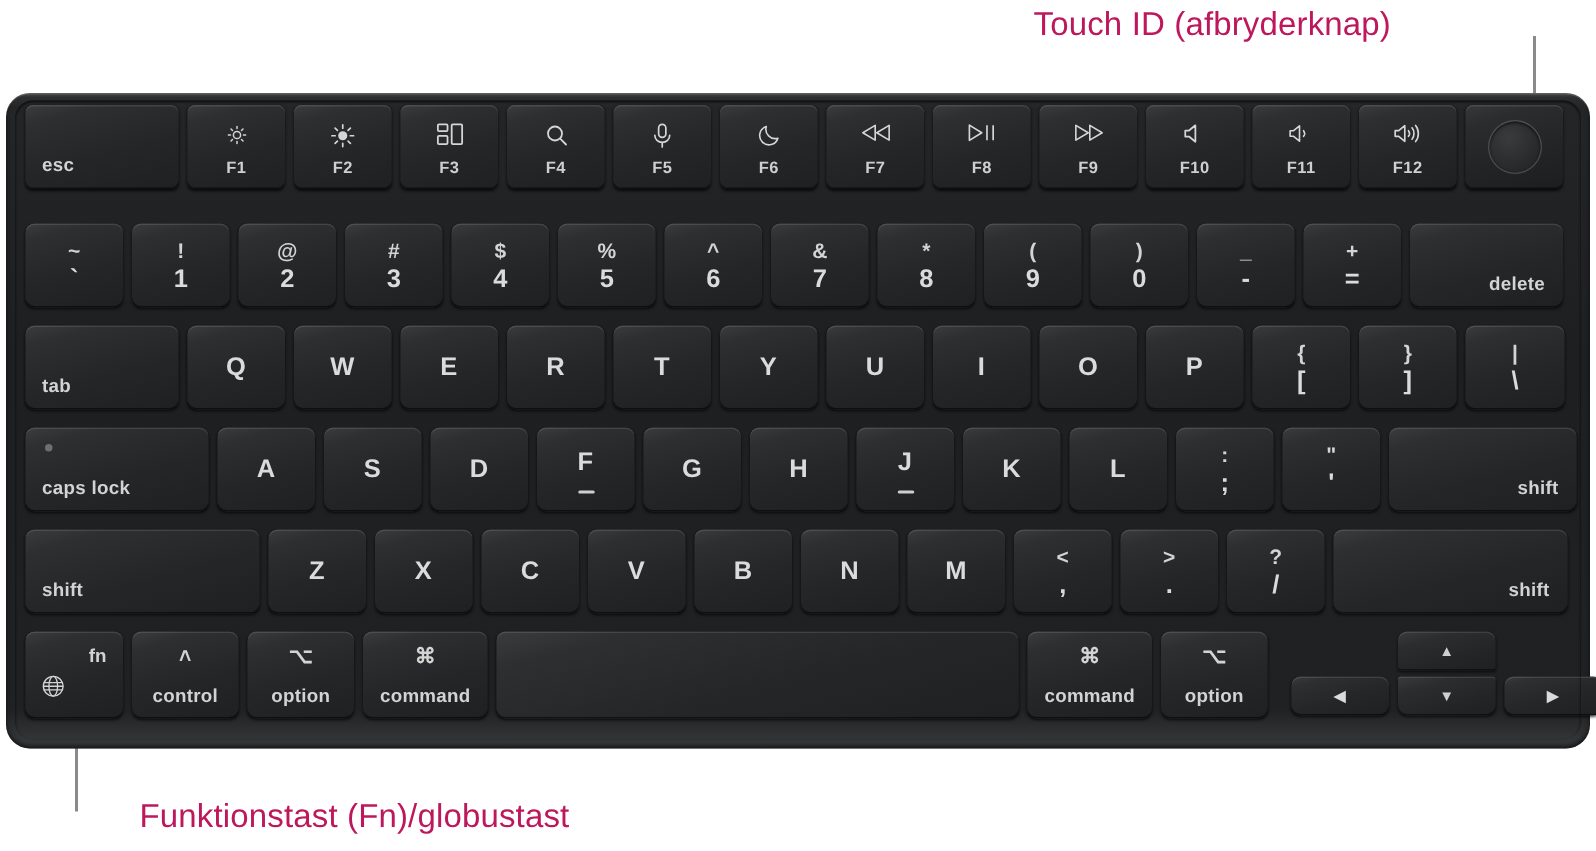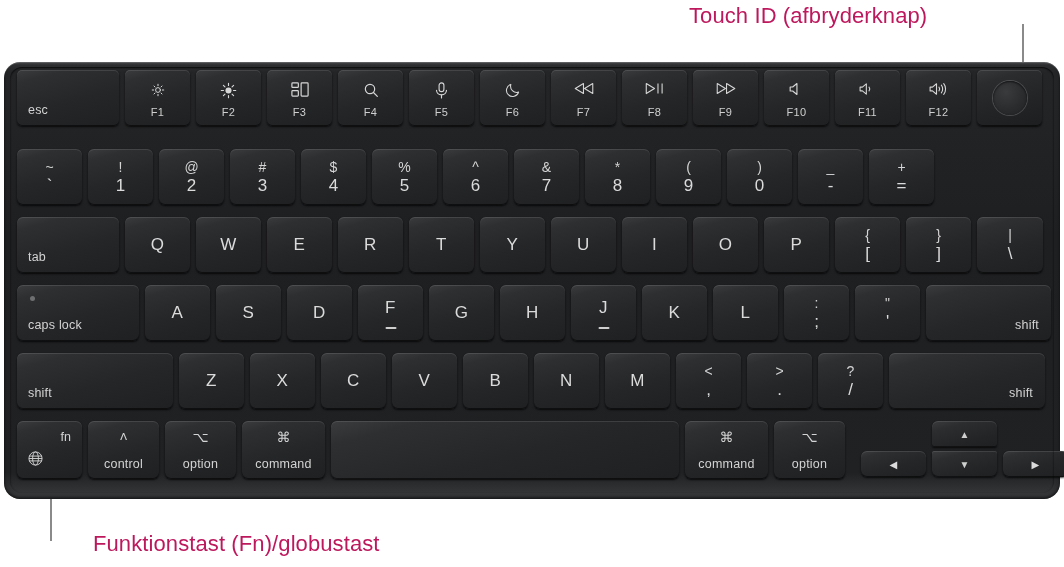--- a/index.html
+++ b/index.html
@@ -42,20 +42,21 @@
     top: 62px;
     width: 1056px;
     height: 437px;
     border-radius: 16px;
     background:
       linear-gradient(180deg, #4a4b4d 0%, #2d2e30 3px, #242527 10px, #1e1f21 40%, #202123 94%, #3a3b3d 100%);
     box-shadow: inset 0 1px 0 rgba(255,255,255,0.14),
                 inset 0 -2px 3px rgba(0,0,0,0.6);
     padding: 16px;
     box-sizing: border-box;
+    font-weight: bold;
   }
   #keyboard::after {
     content: "";
     position: absolute;
     left: 6px; right: 6px; top: 5px; bottom: 6px;
     border-radius: 12px;
     box-shadow: inset 0 1px 2px rgba(0,0,0,0.85);
     pointer-events: none;
   }
 
@@ -469,20 +470,23 @@
         <span class="lbl-lower">0</span>
       </div>
       <div class="key" style="width:65px">
         <span class="lbl-upper">_</span>
         <span class="lbl-lower">-</span>
       </div>
       <div class="key" style="width:65px">
         <span class="lbl-upper">+</span>
         <span class="lbl-lower">=</span>
       </div>
+      <div class="key" style="width:102px">
+        <span class="lbl-br">delete</span>
+      </div>
     </div>
 
     <div class="krow" id="row-qwer">
       <div class="key" style="width:102px">
         <span class="lbl-bl">tab</span>
       </div>
       <div class="key" style="width:65px">
           <span class="lbl-center">Q</span>
         </div>
       <div class="key" style="width:65px">

